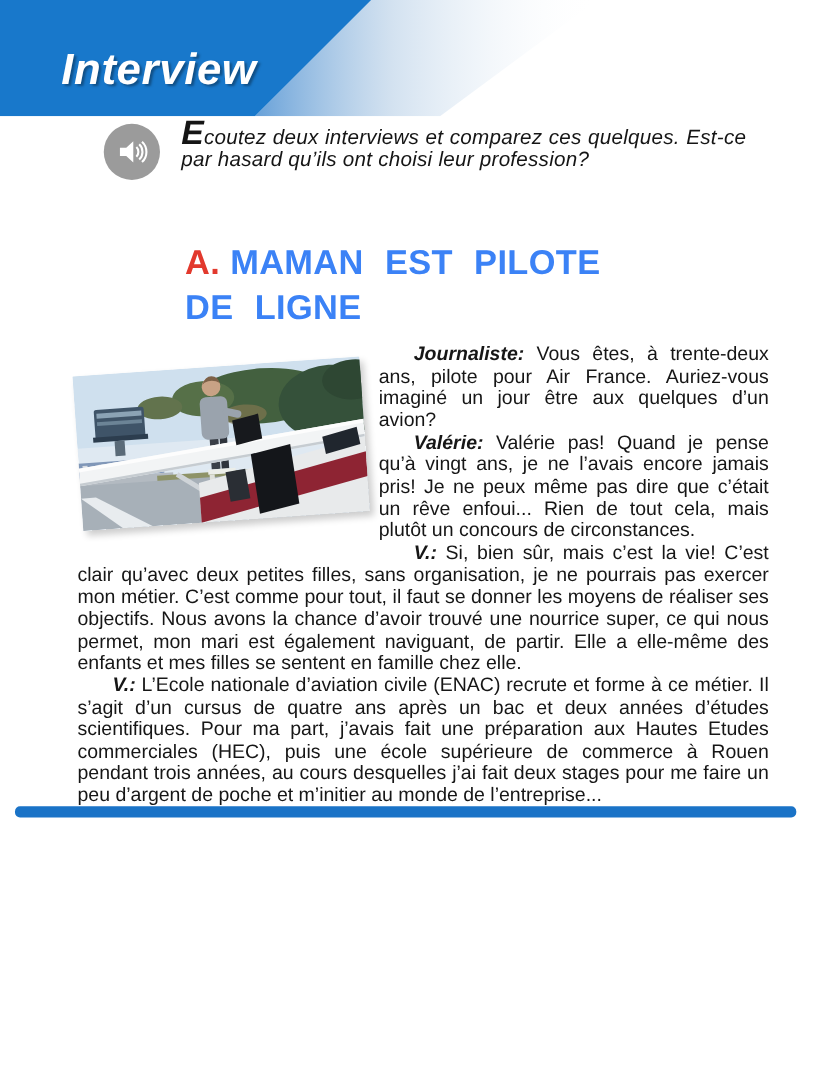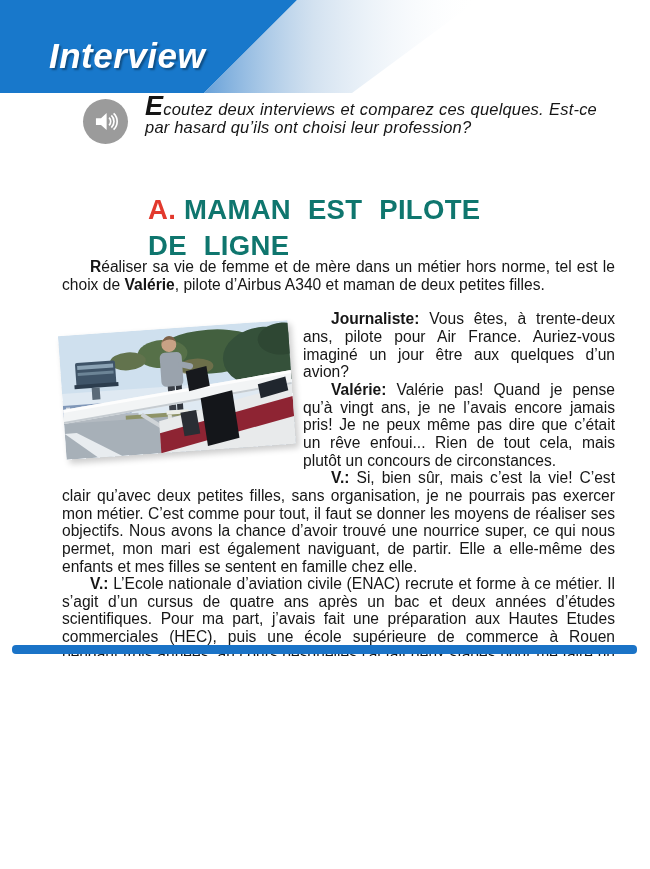--- a/index.html
+++ b/index.html
@@ -31,32 +31,32 @@
   }
   .intro .lead { font-size:27px; font-weight:bold; }
 
   
   .heading {
     position:absolute; left:148px; top:192px;
     font-size:27.5px; font-weight:bold; line-height:36px;
     letter-spacing:0.3px; word-spacing:9px;
   }
   .heading .label { color:#e2392d; margin-right:8px; }
-  .heading .t { color:#0f766e; }
+  .heading .t { color:#3b82f6; }
 
   
   .content {
     position:absolute; left:62px; top:258px; width:553px;
     font-size:15.6px; line-height:17.65px; text-align:justify;
     color:#161616; hyphens:none;
   }
   .content p { margin:0; text-indent:28px; }
   .lead-b { font-weight:bold; }
   .dialogue { margin-top:17px; }
-  .sp { font-weight:bold; }
+  .sp { font-weight:bold; font-style:italic; }
 
   
   .photo-wrap { float:left; width:236px; height:172px; margin:4px 5px 0 0; }
   .photo {
     width:230px; height:124px; margin-top:14px;
     transform:rotate(-4deg);
     box-shadow:3px 4px 6px rgba(0,0,0,0.20);
     overflow:hidden;
   }
   .photo svg { display:block; }
@@ -101,21 +101,20 @@
     <span class="lead">E</span><span>coutez deux interviews et comparez ces quelques. Est-ce par hasard qu’ils ont choisi leur profession?</span>
   </div>
 
   <div class="heading">
     <span class="label">A.</span><span class="t">MAMAN EST PILOTE</span><br>
     <span class="t">DE LIGNE</span>
   </div>
 
   <div class="content">
 
-    <p><span class="lead-b">R</span><span>éaliser sa vie de femme et de mère dans un métier hors norme, tel est le choix de </span><b>Valérie</b><span>, pilote d’Airbus A340 et maman de deux petites filles.</span></p>
 
     <div class="dialogue">
 
       <div class="photo-wrap">
         <div class="photo">
           <svg viewBox="0 0 230 124" width="230" height="124" aria-hidden="true">
             <rect width="230" height="124" fill="#dfe9f2"></rect>
             <rect width="230" height="58" fill="#cfe0ee"></rect>
 
             <ellipse cx="150" cy="26" rx="55" ry="22" fill="#43603f"></ellipse>

